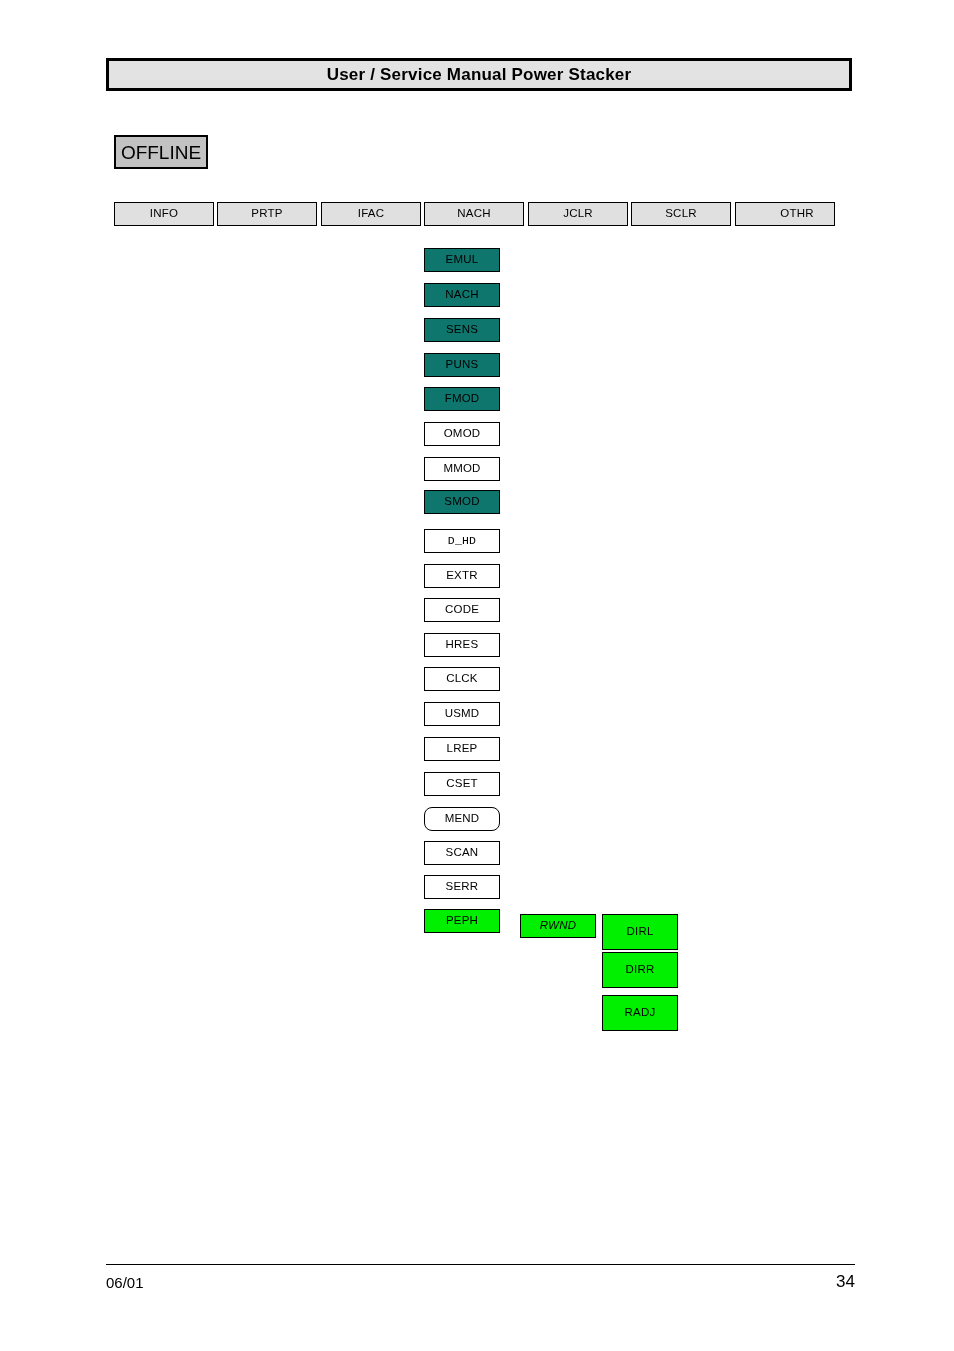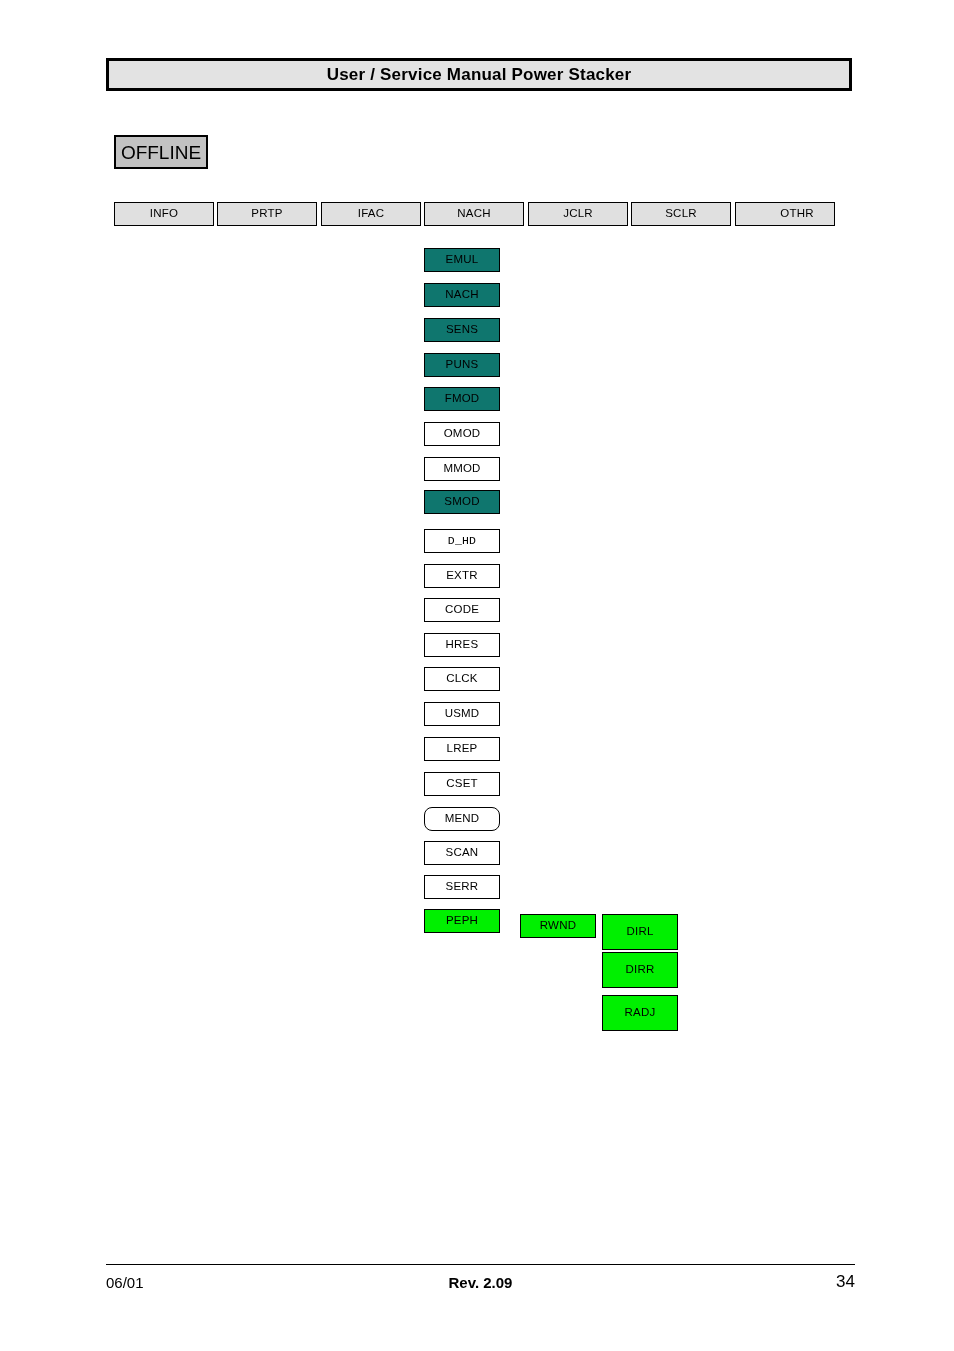--- a/index.html
+++ b/index.html
@@ -76,21 +76,21 @@
   .node.white { background: #ffffff; }
   .node.green { background: #00f000; }
 
   
   .row-top { top: 202px; width: 100px; height: 24px; }
 
   
   .col-sysp { left: 424px; width: 76px; height: 24px; }
 
   
-  .pe-rwnd { left: 520px; width: 76px; height: 24px; }
+  .pe-rwnd { left: 520px; width: 76px; height: 24px; font-style: italic; }
   .pe-dir  { left: 602px; width: 76px; height: 36px; }
 
   
   .footer-rule {
     position: absolute;
     left: 106px;
     top: 1264px;
     width: 749px;
     height: 0;
     border-top: 1.6px solid #000000;
@@ -212,15 +212,14 @@
       <span>DIRR</span>
     </div>
     <div class="node green pe-dir" style="top: 995px;">
       <span>RADJ</span>
     </div>
   </div>
 
 <div class="footer-rule"></div>
 <div class="footer">
   <span class="footer-date">06/01</span>
-  <span class="footer-rev">Rev. 2.09</span>
   <span class="footer-page">34</span>
 </div>
 
 </body></html>

